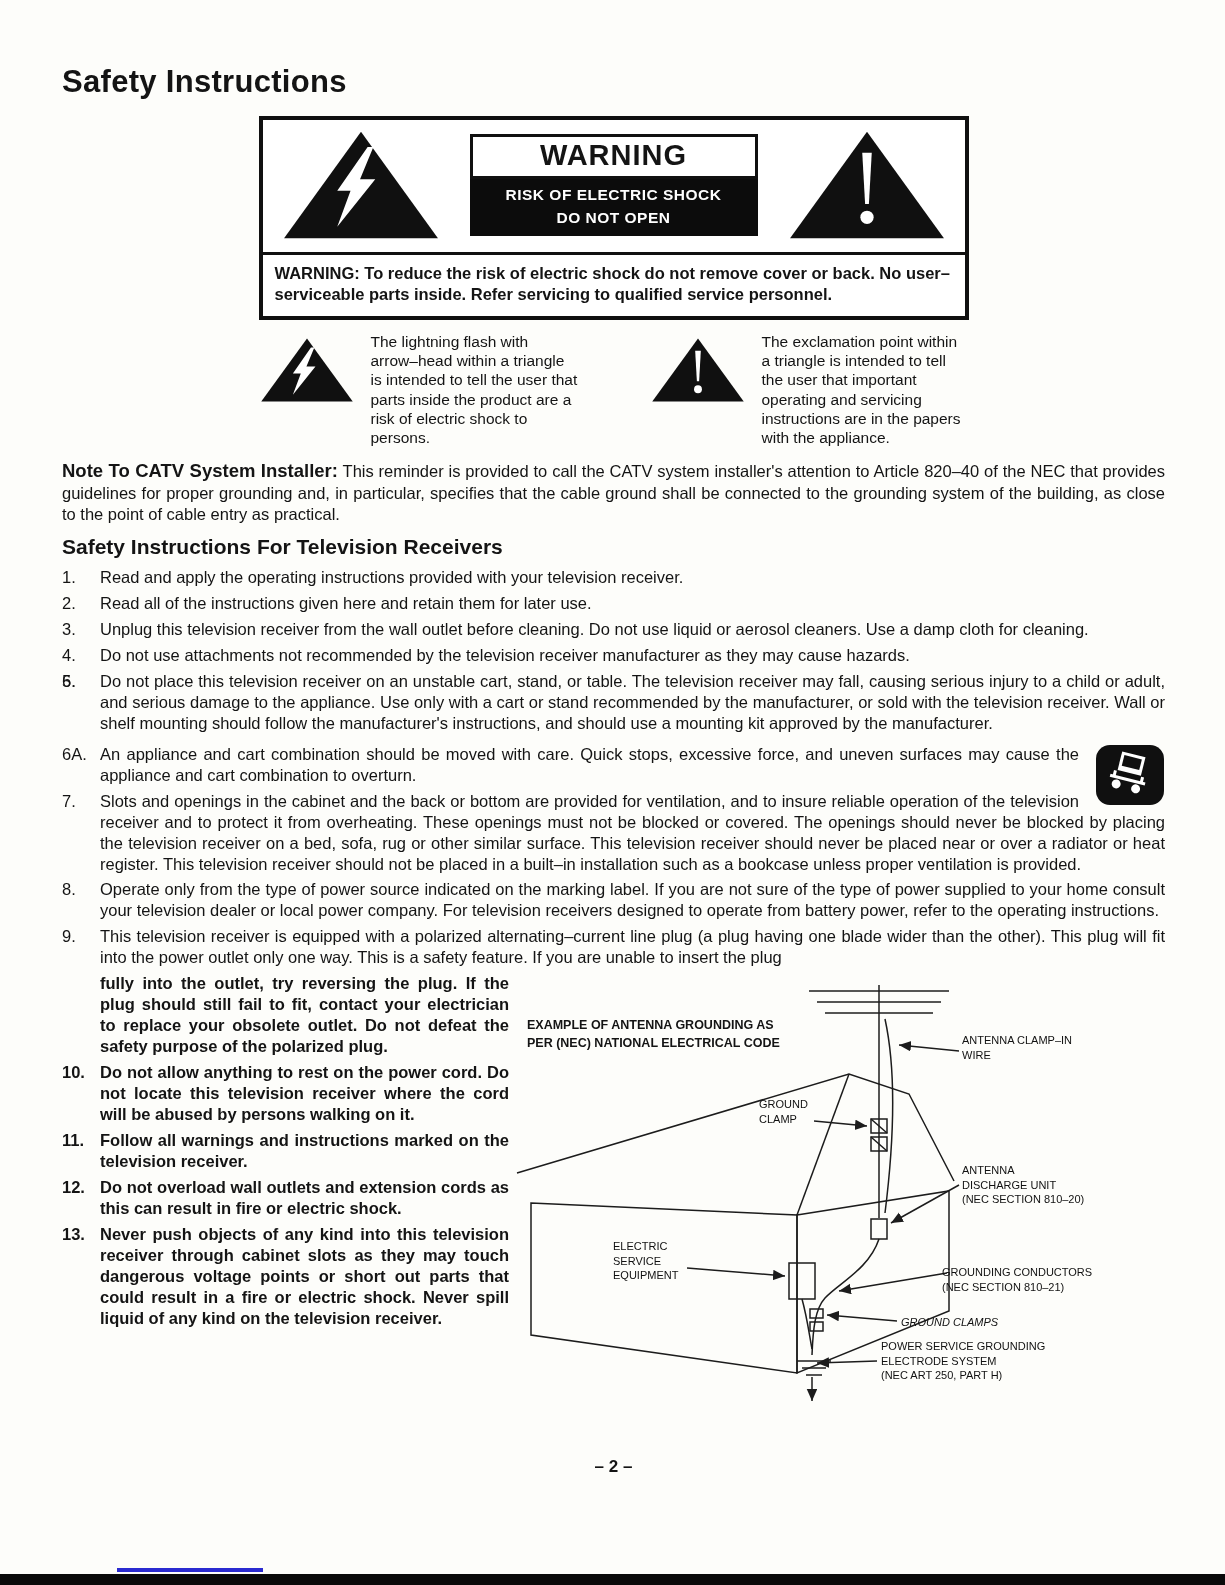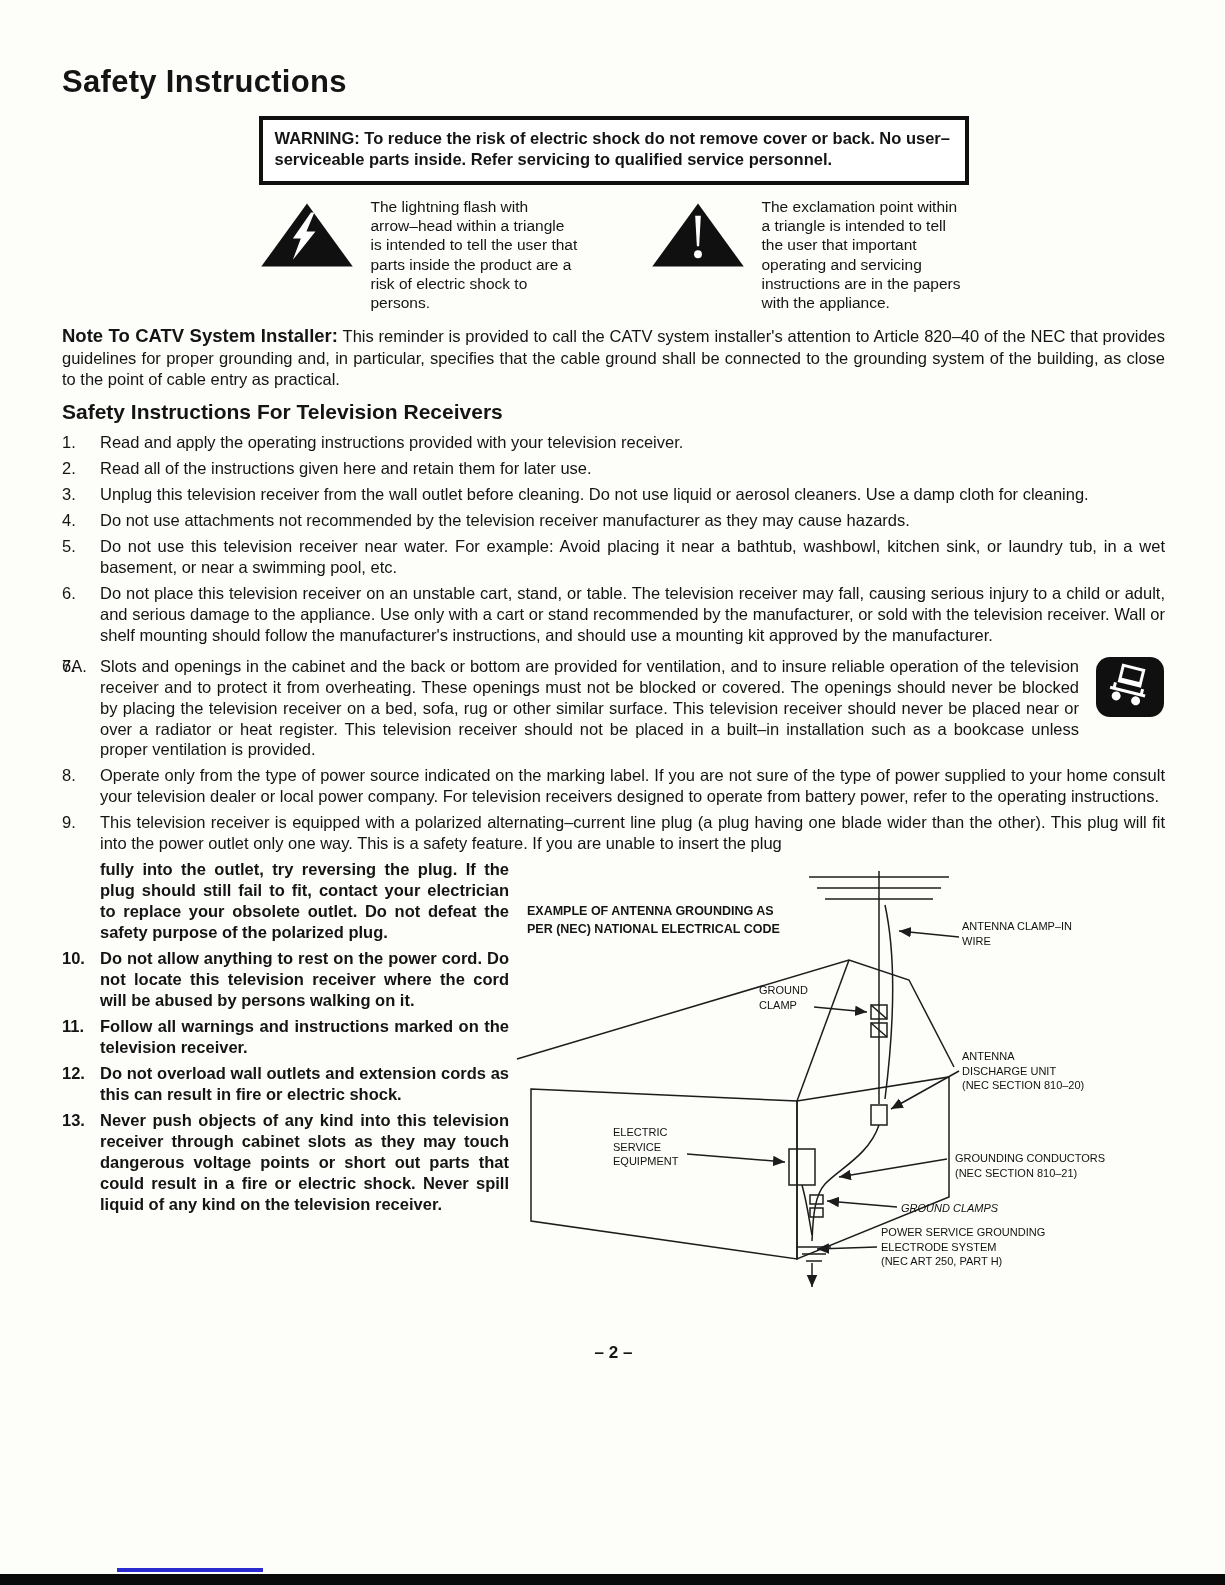--- a/index.html
+++ b/index.html
@@ -47,20 +47,38 @@
   .bottom-bar{position:absolute;left:0;right:0;bottom:0;height:11px;background:#0a0a0a;}
 </style>
 </head>
 <body>
 
 <div class="page">
 
   <h1 class="title">Safety Instructions</h1>
 
   <div class="warn-outer">
+    <div class="warn-top">
+      <svg width="168" height="114" viewBox="0 0 170 120">
+        <polygon points="85,4 166,116 4,116" fill="#101010"></polygon>
+        <polygon points="92,20 98,20 84,54 100,54 60,104 74,66 60,66" fill="#ffffff"></polygon>
+      </svg>
+      <div class="warn-center">
+        <div class="warn-label">WARNING</div>
+        <div class="warn-risk">
+          <div>RISK OF ELECTRIC SHOCK</div>
+          <div>DO NOT OPEN</div>
+        </div>
+      </div>
+      <svg width="168" height="114" viewBox="0 0 170 120">
+        <polygon points="85,4 166,116 4,116" fill="#101010"></polygon>
+        <polygon points="80,26 90,26 87,80 83,80" fill="#ffffff"></polygon>
+        <circle cx="85" cy="94" r="7" fill="#ffffff"></circle>
+      </svg>
+    </div>
     <div class="warn-caption">WARNING: To reduce the risk of electric shock do not remove cover or back. No user–serviceable parts inside. Refer servicing to qualified service personnel.</div>
   </div>
 
   <div class="sym-row">
     <div class="sym-item">
       <svg width="96" height="68" viewBox="0 0 170 120">
         <polygon points="85,4 166,116 4,116" fill="#101010"></polygon>
         <polygon points="92,20 98,20 84,54 100,54 60,104 74,66 60,66" fill="#ffffff"></polygon>
       </svg>
       <p>The lightning flash with arrow–head within a triangle is intended to tell the user that parts inside the product are a risk of electric shock to persons.</p>
@@ -91,40 +109,40 @@
     <div class="li">
       <span class="num">3.</span>
       <span class="txt">Unplug this television receiver from the wall outlet before cleaning. Do not use liquid or aerosol cleaners. Use a damp cloth for cleaning.</span>
     </div>
     <div class="li">
       <span class="num">4.</span>
       <span class="txt">Do not use attachments not recommended by the television receiver manufacturer as they may cause hazards.</span>
     </div>
     <div class="li">
       <span class="num">5.</span>
-      <span class="txt">Do not use this television receiver near water. For example: Avoid placing it near a bathtub, washbowl, kitchen sink, or laundry tub, in a wet basement, or near a swimming pool, etc.</span>
     </div>
     <div class="li">
       <span class="num">6.</span>
       <span class="txt">Do not place this television receiver on an unstable cart, stand, or table. The television receiver may fall, causing serious injury to a child or adult, and serious damage to the appliance. Use only with a cart or stand recommended by the manufacturer, or sold with the television receiver. Wall or shelf mounting should follow the manufacturer's instructions, and should use a mounting kit approved by the manufacturer.</span>
     </div>
     <div class="li extra">
       <svg class="cart-icon" viewBox="0 0 70 62">
         <rect x="1" y="1" width="68" height="60" rx="14" fill="#101010"></rect>
         <g transform="rotate(14 35 30)">
           <rect x="22" y="10" width="24" height="19" fill="#ffffff"></rect>
           <rect x="25" y="13" width="18" height="11" fill="#101010"></rect>
           <line x1="16" y1="36" x2="52" y2="36" stroke="#ffffff" stroke-width="3"></line>
           <line x1="20" y1="30" x2="20" y2="36" stroke="#ffffff" stroke-width="3"></line>
           <line x1="48" y1="30" x2="48" y2="36" stroke="#ffffff" stroke-width="3"></line>
           <circle cx="24" cy="43" r="4.5" fill="#ffffff"></circle>
           <circle cx="44" cy="43" r="4.5" fill="#ffffff"></circle>
         </g>
       </svg>
       <span class="num">6A.</span>
+      <span class="txt">An appliance and cart combination should be moved with care. Quick stops, excessive force, and uneven surfaces may cause the appliance and cart combination to overturn.</span>
     </div>
     <div class="li">
       <span class="num">7.</span>
       <span class="txt">Slots and openings in the cabinet and the back or bottom are provided for ventilation, and to insure reliable operation of the television receiver and to protect it from overheating. These openings must not be blocked or covered. The openings should never be blocked by placing the television receiver on a bed, sofa, rug or other similar surface. This television receiver should never be placed near or over a radiator or heat register. This television receiver should not be placed in a built–in installation such as a bookcase unless proper ventilation is provided.</span>
     </div>
     <div class="li">
       <span class="num">8.</span>
       <span class="txt">Operate only from the type of power source indicated on the marking label. If you are not sure of the type of power supplied to your home consult your television dealer or local power company. For television receivers designed to operate from battery power, refer to the operating instructions.</span>
     </div>
     <div class="li">
@@ -211,21 +229,21 @@
       <div class="dlabel" style="left:453px;top:60px;">ANTENNA CLAMP–IN
 WIRE</div>
       <div class="dlabel" style="left:250px;top:124px;">GROUND
 CLAMP</div>
       <div class="dlabel" style="left:453px;top:190px;">ANTENNA
 DISCHARGE UNIT
 (NEC SECTION 810–20)</div>
       <div class="dlabel" style="left:104px;top:266px;">ELECTRIC
 SERVICE
 EQUIPMENT</div>
-      <div class="dlabel" style="left:446px;top:292px;">GROUNDING CONDUCTORS
+      <div class="dlabel" style="left:433px;top:292px;">GROUNDING CONDUCTORS
 (NEC SECTION 810–21)</div>
       <div class="dlabel" style="left:392px;top:342px;font-style:italic;">GROUND CLAMPS</div>
       <div class="dlabel" style="left:372px;top:366px;">POWER SERVICE GROUNDING
 ELECTRODE SYSTEM
 (NEC ART 250, PART H)</div>
     </div>
   </div>
 
   <div class="pageno">– 2 –</div>
 </div>

